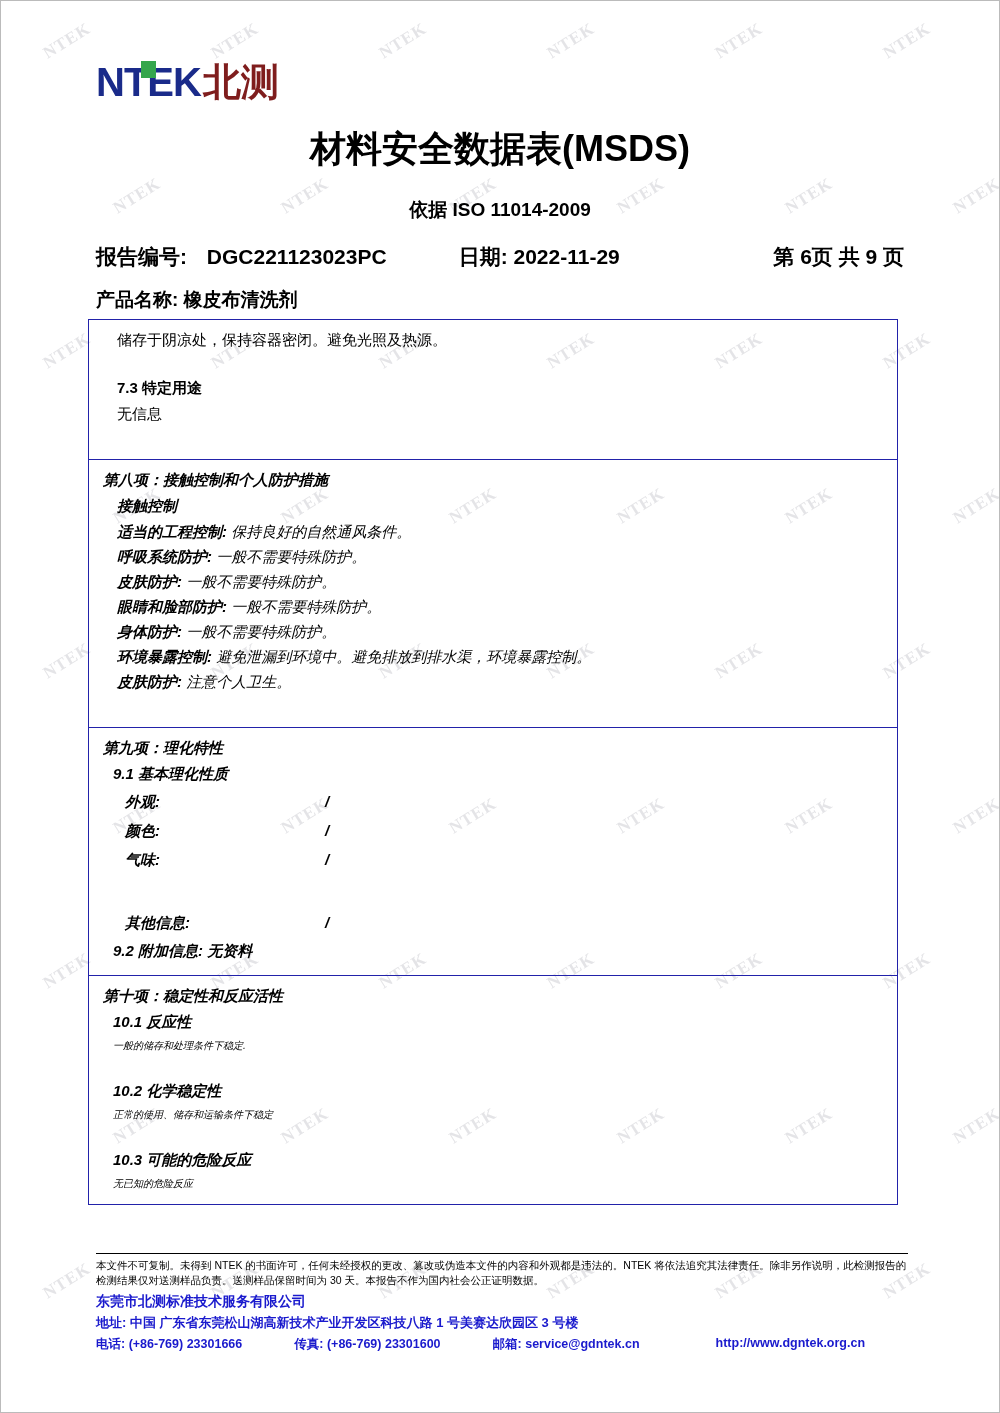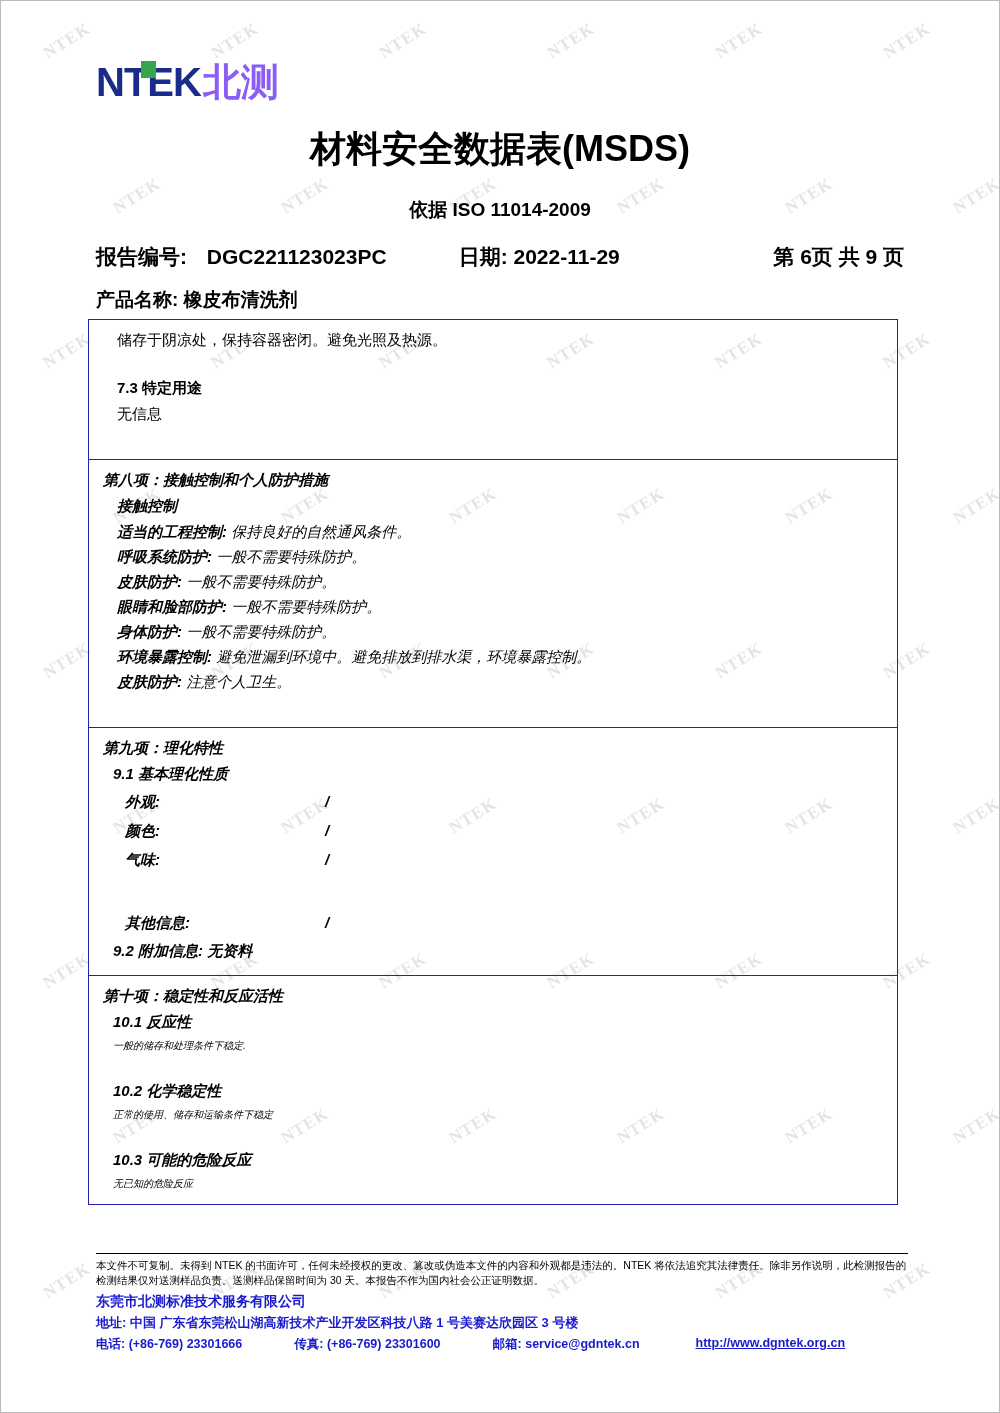--- a/index.html
+++ b/index.html
@@ -60,21 +60,21 @@
     font-weight: bold;
     font-size: 40px;
     color: #1a2b8a;
     letter-spacing: -1px;
     line-height: 1;
   }
   .logo-cn {
     font-family: "Liberation Sans", sans-serif;
     font-weight: bold;
     font-size: 38px;
-    color: #8b5cf6;
+    color: #7f1d1d;
     margin-left: 2px;
     line-height: 1;
   }
   .logo-accent {
     position: absolute;
     left: 45px;
     top: 2px;
     width: 15px;
     height: 17px;
     background: #35a64c;
@@ -203,21 +203,21 @@
   }
   .footer-contact {
     margin-top: 4px;
     font-size: 12.5px;
     font-weight: bold;
     color: #1a1acd;
     display: flex;
   }
   .footer-contact .c2 { margin-left: 52px; }
   .footer-contact .c3 { margin-left: 52px; }
-  .footer-contact .c4 { margin-left: 56px; text-decoration: underline; }
+  .footer-contact .c4 { margin-left: 76px; }
 </style>
 </head>
 <body>
 
 <div class="page">
   <div class="sheet">
 
     <div class="watermarks" id="wm-layer">
         <span class="wm" style="left: 40px; top: 30px;">NTEK</span>
         <span class="wm" style="left: 208px; top: 30px;">NTEK</span>

